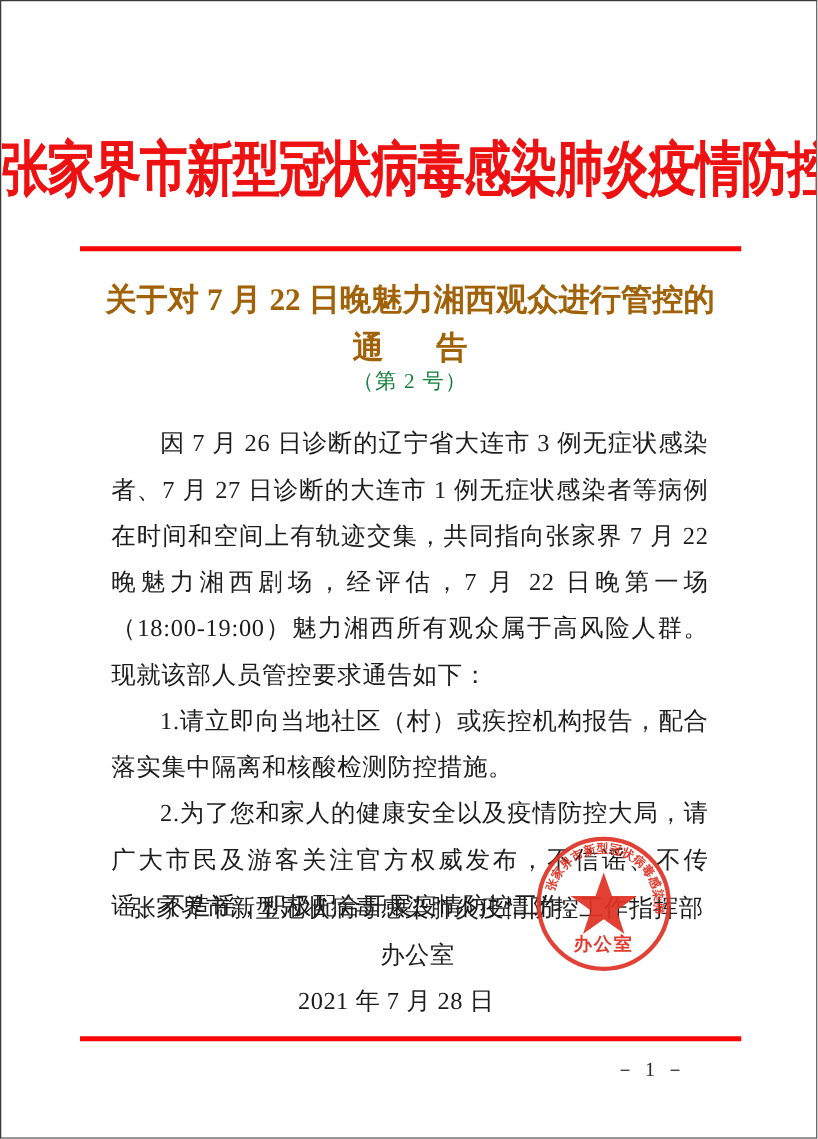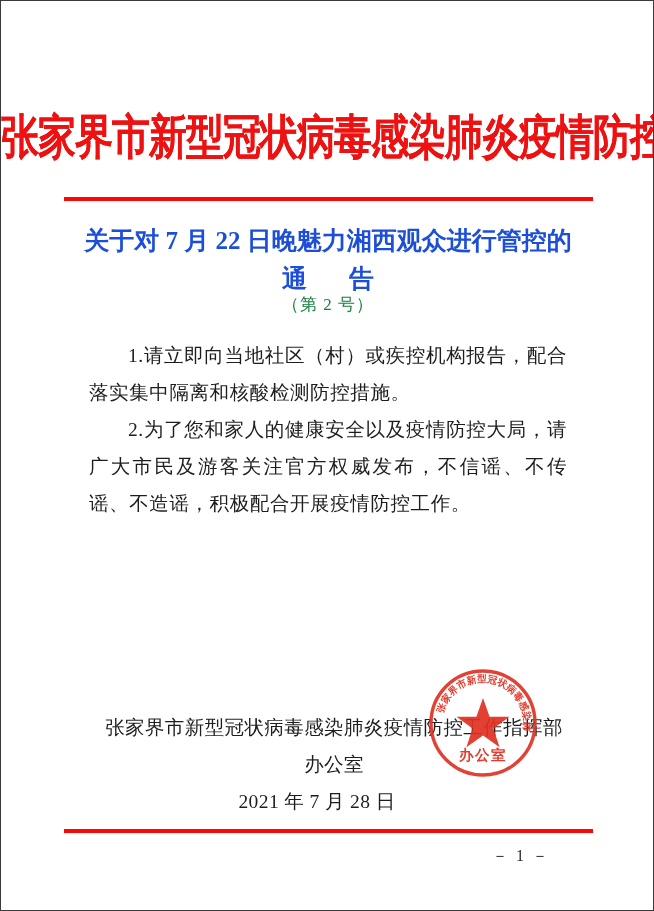--- a/index.html
+++ b/index.html
@@ -57,21 +57,21 @@
 
   
   .doc-title {
     position: absolute;
     left: 77px;
     top: 222px;
     width: 500px;
     text-align: center;
     font-size: 25px;
     font-weight: bold;
-    color: #1d4ed8;
+    color: #a16207;
     line-height: 1.42;
     font-family: "Liberation Serif", "DejaVu Serif", serif;
   }
   .doc-title-line2 {
     display: block;
     letter-spacing: 42px;
     text-indent: 42px;
     margin-top: 2px;
   }
   .doc-number {
@@ -164,20 +164,21 @@
   <div class="rule-top"></div>
 
   <div class="doc-title">
     <span>关于对 7 月 22 日晚魅力湘西观众进行管控的</span>
     <span class="doc-title-line2">通告</span>
   </div>
 
   <div class="doc-number">（第 2 号）</div>
 
   <div class="body-text">
+    <p>因 7 月 26 日诊断的辽宁省大连市 3 例无症状感染者、7 月 27 日诊断的大连市 1 例无症状感染者等病例在时间和空间上有轨迹交集，共同指向张家界 7 月 22 晚魅力湘西剧场，经评估，7 月 22 日晚第一场（18:00-19:00）魅力湘西所有观众属于高风险人群。现就该部人员管控要求通告如下：</p>
     <p>1.请立即向当地社区（村）或疾控机构报告，配合落实集中隔离和核酸检测防控措施。</p>
     <p>2.为了您和家人的健康安全以及疫情防控大局，请广大市民及游客关注官方权威发布，不信谣、不传谣、不造谣，积极配合开展疫情防控工作。</p>
   </div>
 
   <div class="signature">
     <span class="sig-org">张家界市新型冠状病毒感染肺炎疫情防控工作指挥部办公室</span>
     <span class="sig-date">2021 年 7 月 28 日</span>
   </div>
 
   <div class="seal">

